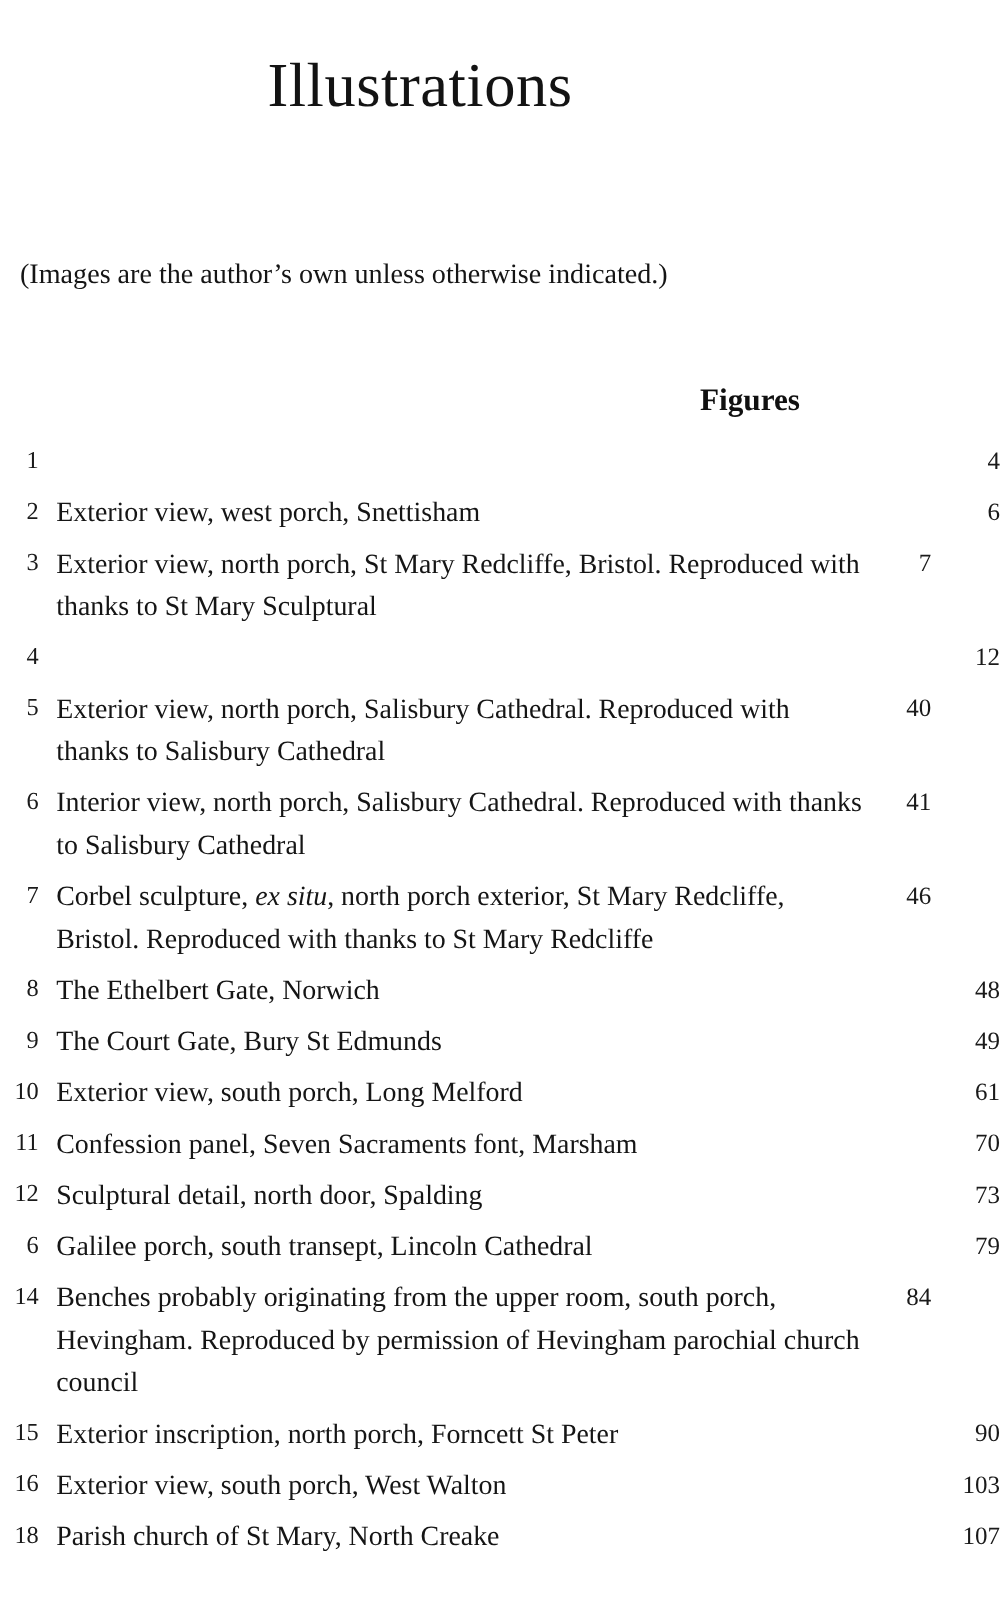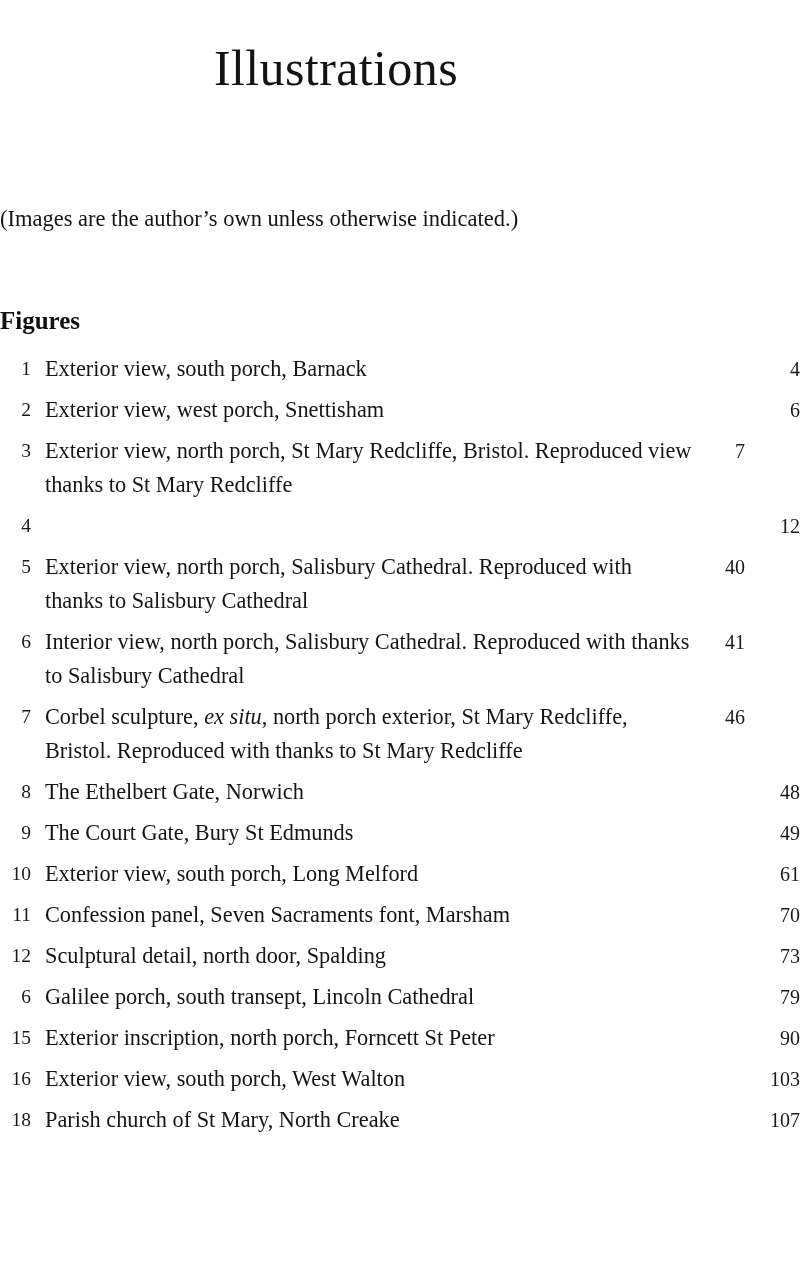--- a/index.html
+++ b/index.html
@@ -33,37 +33,37 @@
     font-size: 50px;
     line-height: 60px;
     font-weight: 400;
     letter-spacing: 0.4px;
     color: #131313;
   }
 
   
   .credit-note {
     position: absolute;
-    left: 0;
+    left: 16px;
     top: 181px;
     width: 700px;
     font-size: 22.5px;
     line-height: 30px;
     font-weight: 400;
     text-align: left;
     color: #151515;
   }
 
   
   .section-heading {
     position: absolute;
     left: 0;
     top: 284px;
     width: 640px;
-    text-align: left;
+    text-align: right;
     font-size: 25px;
     line-height: 32px;
     font-weight: 700;
     color: #101010;
   }
 
   
   .fig-list {
     position: absolute;
     left: 0;
@@ -137,29 +137,29 @@
 
   <h1 class="page-title">Illustrations</h1>
 
   <p class="credit-note">(Images are the author’s own unless otherwise indicated.)</p>
 
   <h2 class="section-heading">Figures</h2>
 
   <div class="fig-list">
       <div class="fig-entry">
         <span class="fig-num">1</span>
-        <span class="fig-body"><span class="fig-page">4</span><span class="fig-text">Exterior view, south porch, Barnack</span></span>
+        <span class="fig-body"><span class="fig-page">4</span></span>
       </div>
       <div class="fig-entry">
         <span class="fig-num">2</span>
         <span class="fig-body"><span class="fig-page">6</span><span class="fig-text">Exterior view, west porch, Snettisham</span></span>
       </div>
       <div class="fig-entry wrap">
         <span class="fig-num">3</span>
-        <span class="fig-body"><span class="fig-page">7</span><span class="fig-text">Exterior view, north porch, St Mary Redcliffe, Bristol. Reproduced view thanks to St Mary Redcliffe</span></span>
+        <span class="fig-body"><span class="fig-page">7</span><span class="fig-text">Exterior view, north porch, St Mary Redcliffe, Bristol. Reproduced with thanks to St Mary Sculptural</span></span>
       </div>
       <div class="fig-entry">
         <span class="fig-num">4</span>
         <span class="fig-body"><span class="fig-page">12</span></span>
       </div>
       <div class="fig-entry wrap">
         <span class="fig-num">5</span>
         <span class="fig-body"><span class="fig-page">40</span><span class="fig-text">Exterior view, north porch, Salisbury Cathedral. Reproduced with thanks to Salisbury Cathedral</span></span>
       </div>
       <div class="fig-entry wrap">
@@ -187,20 +187,24 @@
         <span class="fig-body"><span class="fig-page">70</span><span class="fig-text">Confession panel, Seven Sacraments font, Marsham</span></span>
       </div>
       <div class="fig-entry">
         <span class="fig-num">12</span>
         <span class="fig-body"><span class="fig-page">73</span><span class="fig-text">Sculptural detail, north door, Spalding</span></span>
       </div>
       <div class="fig-entry">
         <span class="fig-num">6</span>
         <span class="fig-body"><span class="fig-page">79</span><span class="fig-text">Galilee porch, south transept, Lincoln Cathedral</span></span>
       </div>
+      <div class="fig-entry wrap">
+        <span class="fig-num">14</span>
+        <span class="fig-body"><span class="fig-page">84</span><span class="fig-text">Benches probably originating from the upper room, south porch, Hevingham. Reproduced by permission of Hevingham parochial church council</span></span>
+      </div>
       <div class="fig-entry">
         <span class="fig-num">15</span>
         <span class="fig-body"><span class="fig-page">90</span><span class="fig-text">Exterior inscription, north porch, Forncett St Peter</span></span>
       </div>
       <div class="fig-entry">
         <span class="fig-num">16</span>
         <span class="fig-body"><span class="fig-page">103</span><span class="fig-text">Exterior view, south porch, West Walton</span></span>
       </div>
       <div class="fig-entry">
         <span class="fig-num">18</span>

